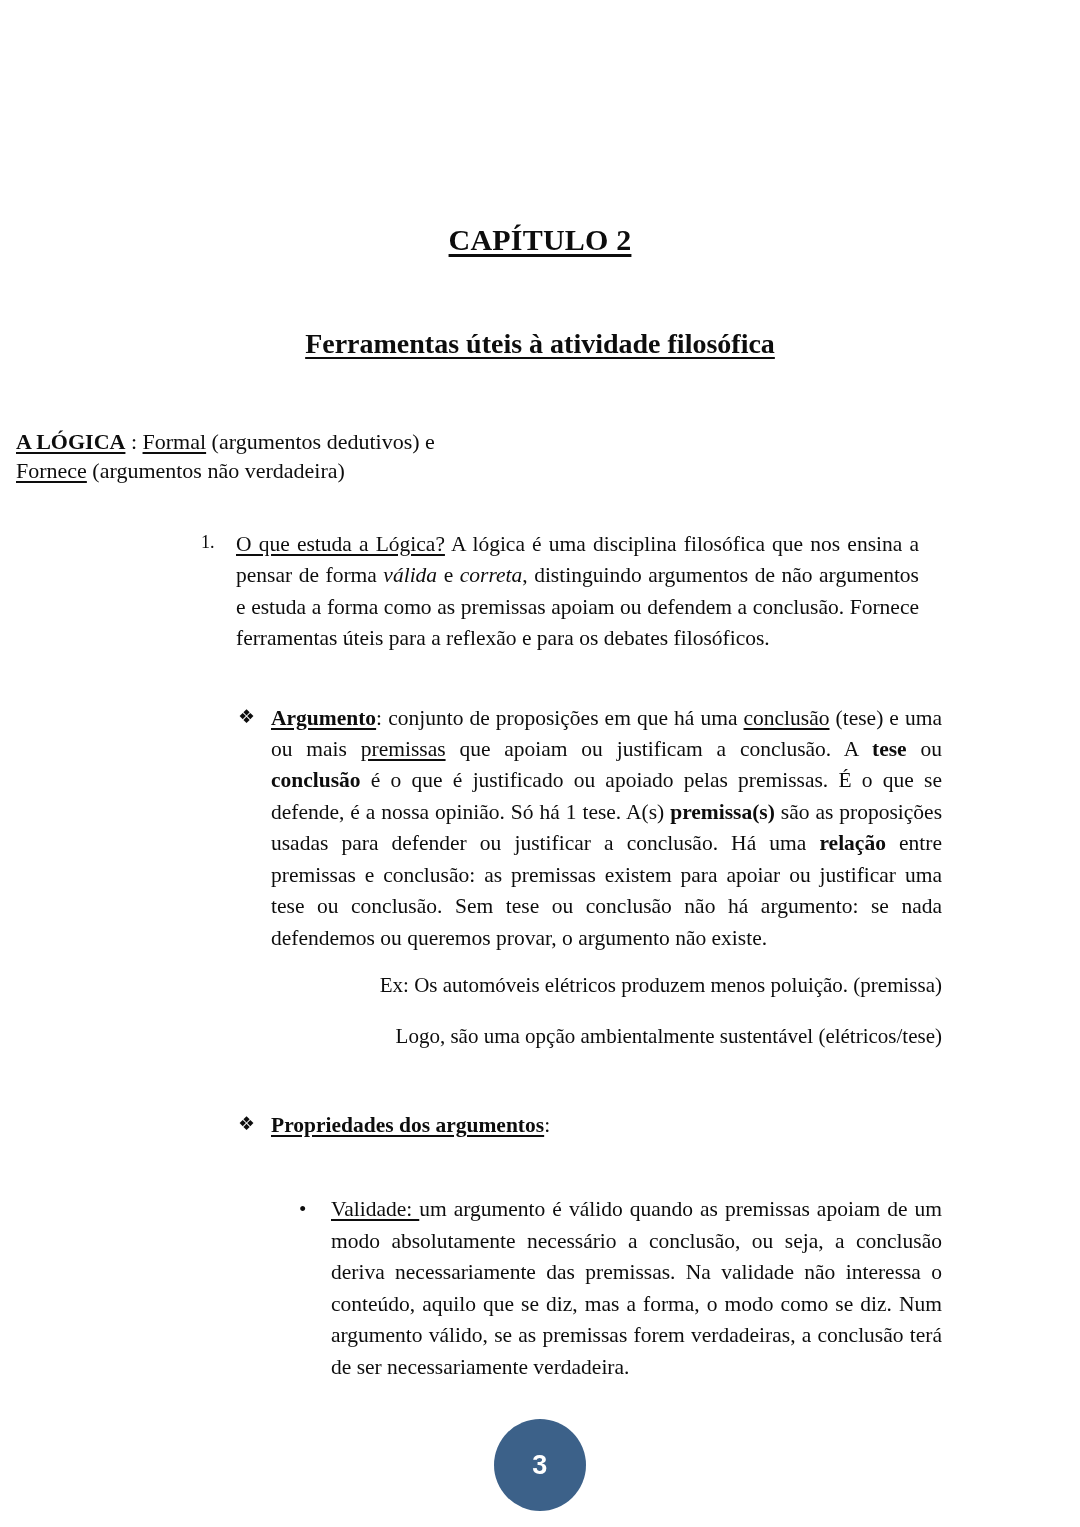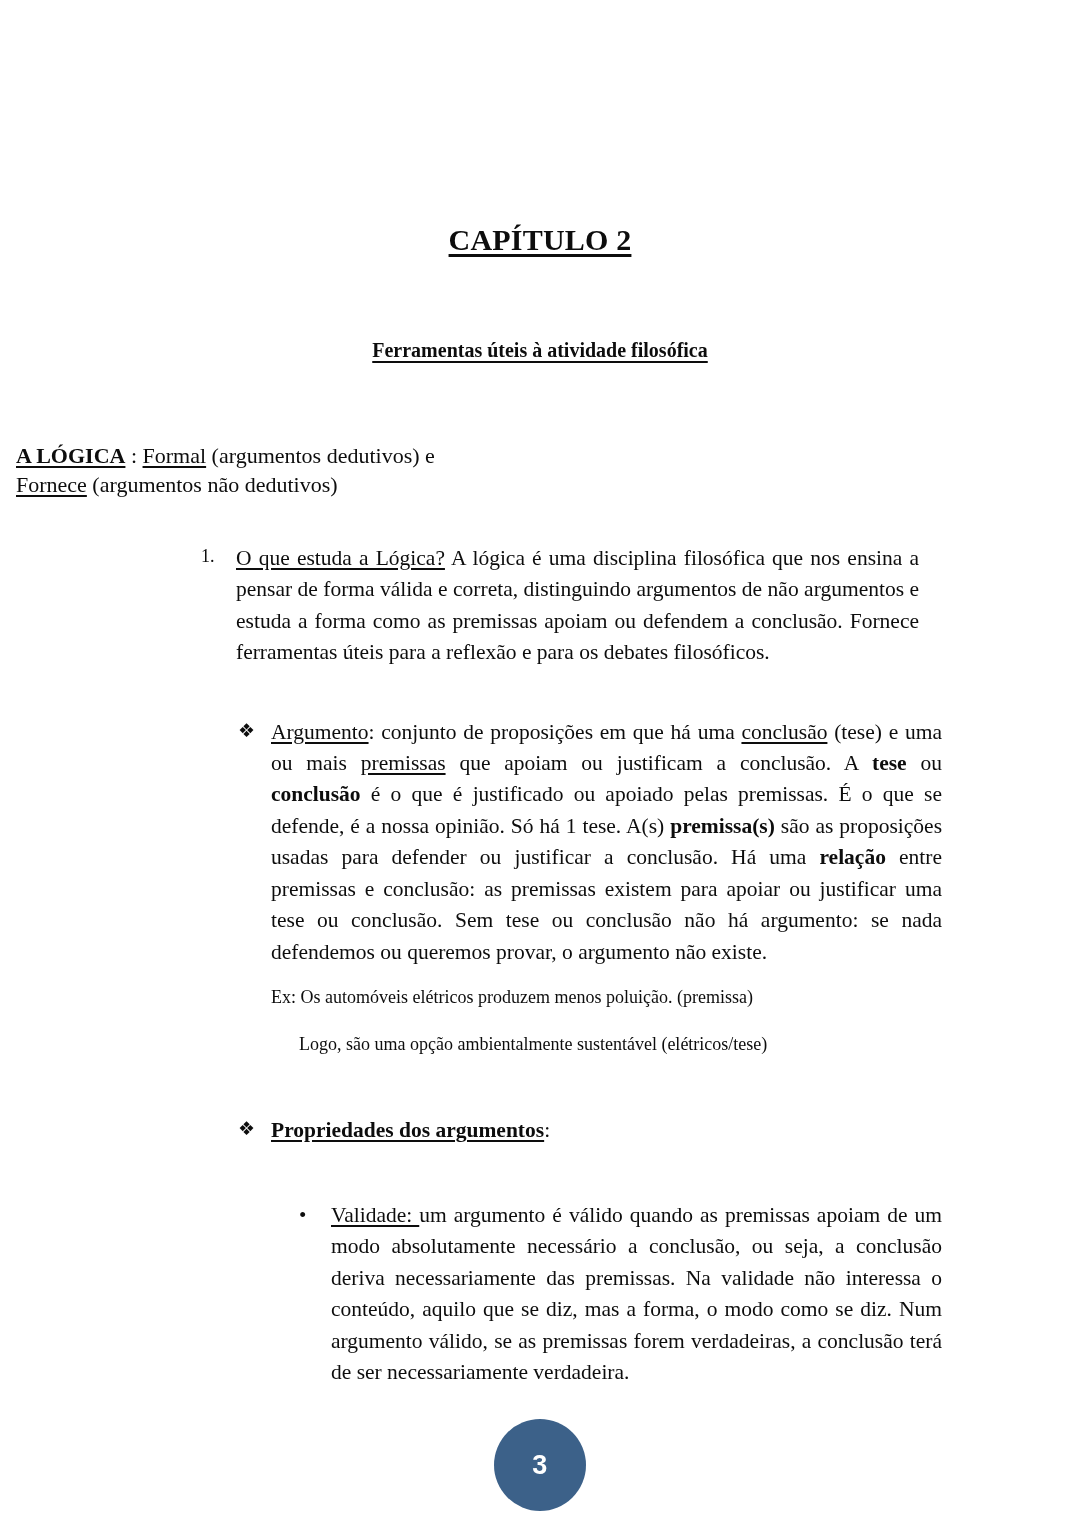--- a/index.html
+++ b/index.html
@@ -30,23 +30,23 @@
     font-weight: bold;
     letter-spacing: 0.2px;
     margin: 0;
     padding-top: 205px;
     line-height: 1.25;
   }
   .doc-title .u { text-decoration: underline; text-underline-offset: 4px; }
 
   .doc-subtitle {
     text-align: center;
-    font-size: 20px;
+    font-size: 28px;
     font-weight: bold;
-    margin: 16px;
+    margin: 4px;
     padding-top: 63px;
     line-height: 1.25;
   }
   .doc-subtitle .u { text-decoration: underline; text-underline-offset: 4px; }
 
   .section-heading {
     text-align: left;
     font-size: 22px;
     margin: 0;
     padding-top: 62px;
@@ -74,21 +74,21 @@
     text-justify: inter-word;
   }
   .num-item .marker {
     position: absolute;
     left: 185px;
     top: 44px;
     font-size: 18px;
     line-height: 1.465;
   }
   .num-item .u { text-decoration: underline; text-underline-offset: 2.5px; margin-top: 9px; }
-  .num-item .i { }
+  .num-item .i { font-style: italic; }
 
   .star-item {
     position: relative;
     margin: 0;
     padding-top: 48px;
     padding-left: 255px;
     padding-right: 122px;
     font-size: 21.5px;
     line-height: 1.465;
     text-align: justify;
@@ -96,30 +96,30 @@
   }
   .star-item .marker {
     position: absolute;
     left: 222px;
     top: 48px;
     font-size: 19px;
     line-height: 1.465;
   }
   .star-item .u { text-decoration: underline; text-underline-offset: 2.5px; }
   .star-item .b { font-weight: bold; }
-  .star-item .bu { font-weight: normal; text-decoration: underline; text-underline-offset: 2.5px; }
+  .star-item .bu { font-weight: bold; text-decoration: underline; text-underline-offset: 2.5px; }
 
   .example {
     margin: 0;
     padding-top: 16px;
     padding-left: 255px;
     padding-right: 122px;
-    font-size: 18px;
-    line-height: 1.465;
-    text-align: left;
+    font-size: 21px;
+    line-height: 1.465;
+    text-align: right;
   }
   .example.indented { padding-left: 283px; padding-top: 20px; }
 
   .heading-bullet {
     position: relative;
     margin: 0;
     padding-top: 58px;
     padding-left: 255px;
     padding-right: 122px;
     font-size: 21.5px;
@@ -180,21 +180,21 @@
 
   <h1 class="doc-title">
     <span class="u">CAPÍTULO 2</span>
   </h1>
 
   <h2 class="doc-subtitle">
     <span class="u">Ferramentas úteis à atividade filosófica</span>
   </h2>
 
   <h3 class="section-heading">
-    <span class="b">A LÓGICA</span><span> : </span><span class="u">Formal</span><span> (argumentos dedutivos) e</span><br><span class="u">Fornece</span><span> (argumentos não dedutivos)</span>
+    <span class="b">A LÓGICA</span><span> : </span><span class="u">Formal</span><span> (argumentos dedutivos) e</span><br><span class="u">Fornece</span><span> (argumentos não verdadeira)</span>
   </h3>
 
   <div class="content">
 
     <p class="num-item">
       <span class="marker">1.</span><span class="u">O que estuda a Lógica?</span><span> A lógica é uma disciplina filosófica que nos ensina a pensar de forma </span><span class="i">válida</span><span> e </span><span class="i">correta</span><span>, distinguindo argumentos de não argumentos e estuda a forma como as premissas apoiam ou defendem a conclusão. Fornece ferramentas úteis para a reflexão e para os debates filosóficos.</span>
     </p>
 
     <p class="star-item">
       <span class="marker">❖</span><span class="bu">Argumento</span><span>: conjunto de proposições em que há uma </span><span class="u">conclusão</span><span> (tese) e uma ou mais </span><span class="u">premissas</span><span> que apoiam ou justificam a conclusão. A </span><span class="b">tese</span><span> ou </span><span class="b">conclusão</span><span> é o que é justificado ou apoiado pelas premissas. É o que se defende, é a nossa opinião. Só há 1 tese. A(s) </span><span class="b">premissa(s)</span><span> são as proposições usadas para defender ou justificar a conclusão. Há uma </span><span class="b">relação</span><span> entre premissas e conclusão: as premissas existem para apoiar ou justificar uma tese ou conclusão. Sem tese ou conclusão não há argumento: se nada defendemos ou queremos provar, o argumento não existe.</span>

